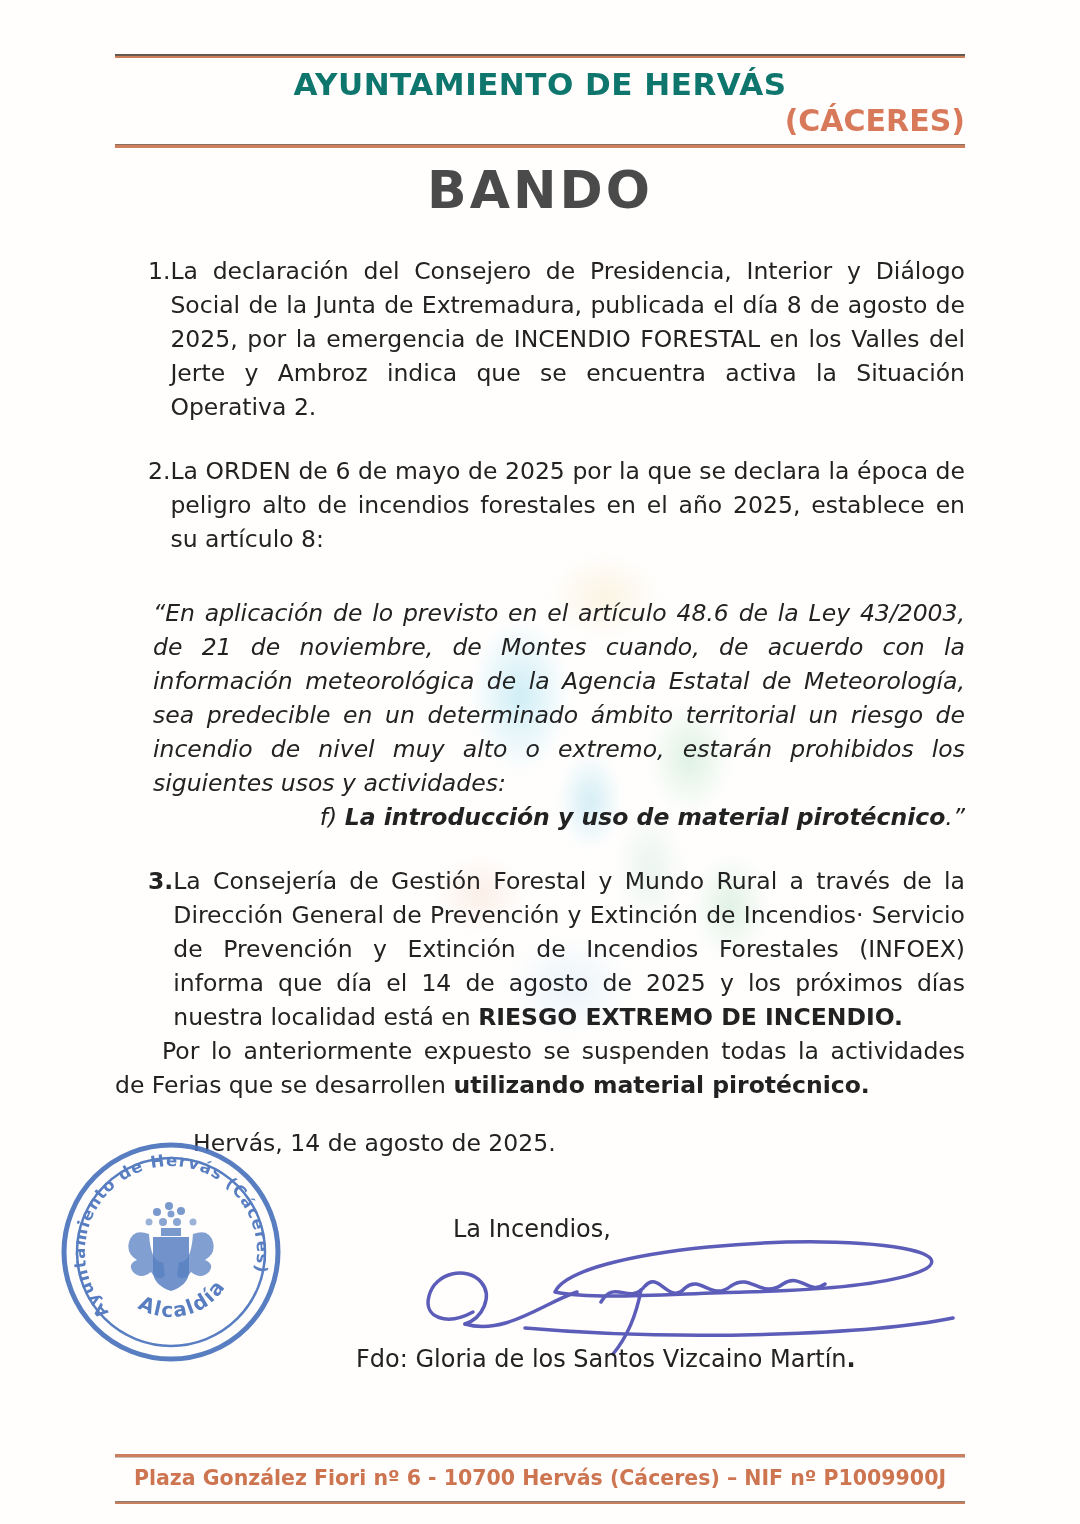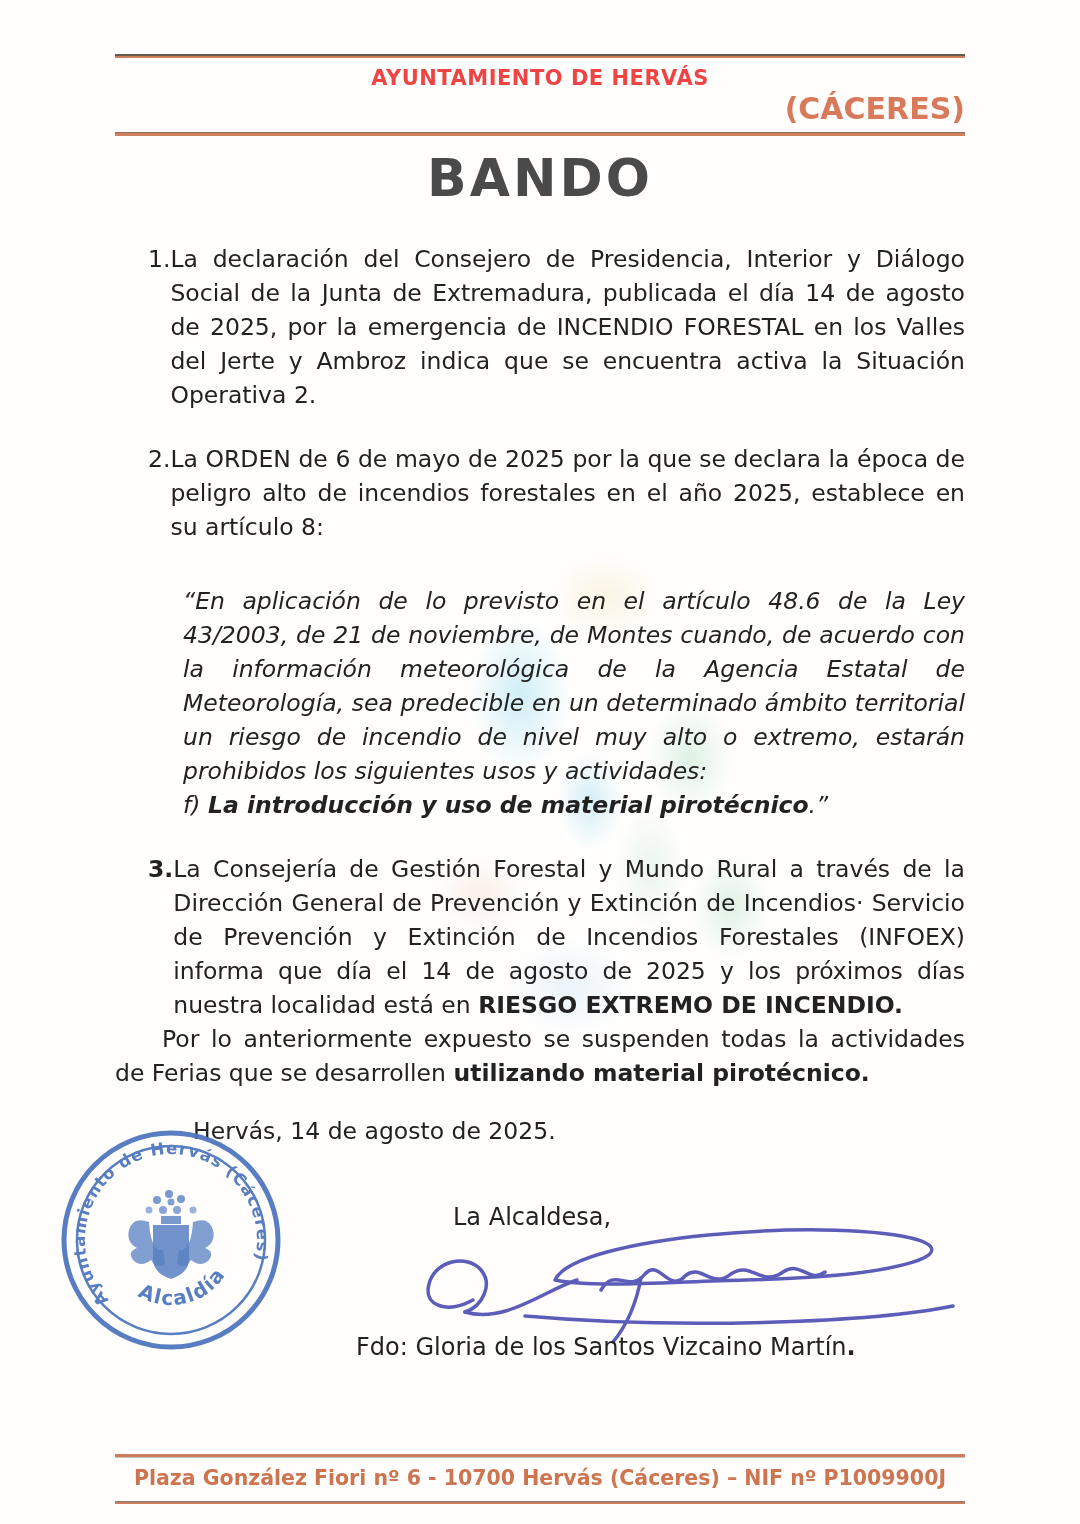--- a/index.html
+++ b/index.html
@@ -26,42 +26,42 @@
       radial-gradient(ellipse 80px 60px at 55% 22%, rgba(240,215,150,.25), transparent 70%),
       radial-gradient(ellipse 90px 70px at 48% 85%, rgba(150,200,235,.20), transparent 70%),
       radial-gradient(ellipse 50px 90px at 64% 66%, rgba(160,210,190,.22), transparent 70%);
   }
   .content{position:absolute;left:115px;top:0;width:850px;}
   .rule{height:4px;border:0;}
   .rule-top{margin-top:54px;background:linear-gradient(#655a4e 0 45%,#cf7f5c 45% 100%);}
   .rule-mid{margin-top:4px;background:linear-gradient(#8a6f5e 0 35%,#cf7f5c 35% 100%);}
   .org-title{
     margin-top:8px;text-align:center;
-    font-size:21px;font-weight:700;letter-spacing:.5px;
-    color:#ef4444;
+    font-size:31px;font-weight:700;letter-spacing:.5px;
+    color:#0f766e;
   }
   .org-subtitle{
     text-align:right;font-size:30px;font-weight:700;color:#d8795a;
     margin-top:1px;margin-bottom:6px;
   }
   .doc-title{
     text-align:center;font-size:52px;font-weight:700;
     color:#4a4a4a;letter-spacing:3px;margin-top:12px;
   }
   .body-text{font-size:23.5px;line-height:34px;}
   .item{display:flex;margin-top:30px;}
   .item .num{flex:0 0 47px;padding-left:33px;box-sizing:border-box;}
   .item .num.bold{font-weight:700;}
   .item .itext{flex:1;text-align:justify;}
   .first-item{margin-top:34px;}
   .quote{
-    margin-top:40px;margin-left:68px;
+    margin-top:40px;margin-left:38px;
     font-style:italic;text-align:justify;
   }
-  .quote-f{text-align:left;}
+  .quote-f{text-align:right;}
   .closing{
     text-align:justify;
     text-indent:47px;
   }
   .date-line{margin-top:24px;margin-left:78px;}
   .sig-area{position:relative;height:300px;}
   .stamp{position:absolute;left:-62px;top:-26px;opacity:.92;}
   .alcaldesa{position:absolute;left:338px;top:52px;font-size:24px;}
   .signature{position:absolute;left:290px;top:70px;}
   .fdo-line{position:absolute;left:200px;top:182px;font-size:24px;margin-left:41px;}
@@ -86,21 +86,21 @@
     <div class="rule rule-top"></div>
     <div class="org-title">AYUNTAMIENTO DE HERVÁS</div>
     <div class="org-subtitle">(CÁCERES)</div>
     <div class="rule rule-mid"></div>
     <div class="doc-title">BANDO</div>
 
     <div class="body-text">
 
       <div class="item first-item">
         <span class="num">1.</span>
-        <div class="itext">La declaración del Consejero de Presidencia, Interior y Diálogo Social de la Junta de Extremadura, publicada el día 14 de agosto de 2025, por la emergencia de INCENDIO FORESTAL en los Valles del Jerte y Ambroz indica que se encuentra activa la Situación Operativa 2.</div>
+        <div class="itext">La declaración del Consejero de Presidencia, Interior y Diálogo Social de la Junta de Extremadura, publicada el día 8 de agosto de 2025, por la emergencia de INCENDIO FORESTAL en los Valles del Jerte y Ambroz indica que se encuentra activa la Situación Operativa 2.</div>
       </div>
 
       <div class="item">
         <span class="num">2.</span>
         <div class="itext">La ORDEN de 6 de mayo de 2025 por la que se declara la época de peligro alto de incendios forestales en el año 2025, establece en su artículo 8:</div>
       </div>
 
       <div class="quote">
         <span>“En aplicación de lo previsto en el artículo 48.6 de la Ley 43/2003, de 21 de noviembre, de Montes cuando, de acuerdo con la información meteorológica de la Agencia Estatal de Meteorología, sea predecible en un determinado ámbito territorial un riesgo de incendio de nivel muy alto o extremo, estarán prohibidos los siguientes usos y actividades:</span>
         <div class="quote-f"><span>f) </span><b>La introducción y uso de material pirotécnico</b><span>.”</span></div>
@@ -139,21 +139,21 @@
             <circle cx="128" cy="77" r="4" opacity=".8"></circle>
               <circle cx="110" cy="88" r="4" opacity=".7"></circle>
             <circle cx="124" cy="88" r="4" opacity=".7"></circle>
               <circle cx="96" cy="88" r="3.5" opacity=".6"></circle>
             <circle cx="140" cy="88" r="3.5" opacity=".6"></circle>
               <circle cx="118" cy="80" r="3.5" opacity=".75"></circle>
             <path d="M108,94 h20 v8 h-20 z" opacity=".8"></path>
           </g>
         </svg>
 
-        <div class="alcaldesa">La Alcaldesa,</div>
+        <div class="alcaldesa">La Incendios,</div>
 
         <svg class="signature" width="580" height="130" viewBox="0 0 580 130">
           <g fill="none" stroke="#4646b0" stroke-width="3.5" stroke-linecap="round" opacity=".88">
             <path d="M68,82 C42,96 18,88 24,66 C30,42 62,36 76,52 C88,66 78,88 60,94"></path>
             <path d="M60,94 C100,106 140,72 172,62"></path>
             <path d="M150,62 C170,18 420,0 506,20 C560,33 510,58 340,62 C260,64 190,70 150,62"></path>
             <path d="M196,72 C210,48 224,76 240,56 C254,40 264,76 280,58 C296,44 306,72 326,56 C346,42 356,70 378,54 C396,42 404,66 420,54"></path>
             <path d="M236,60 C230,92 218,112 208,124"></path>
             <path d="M120,98 C280,112 470,104 548,88"></path>
           </g>

